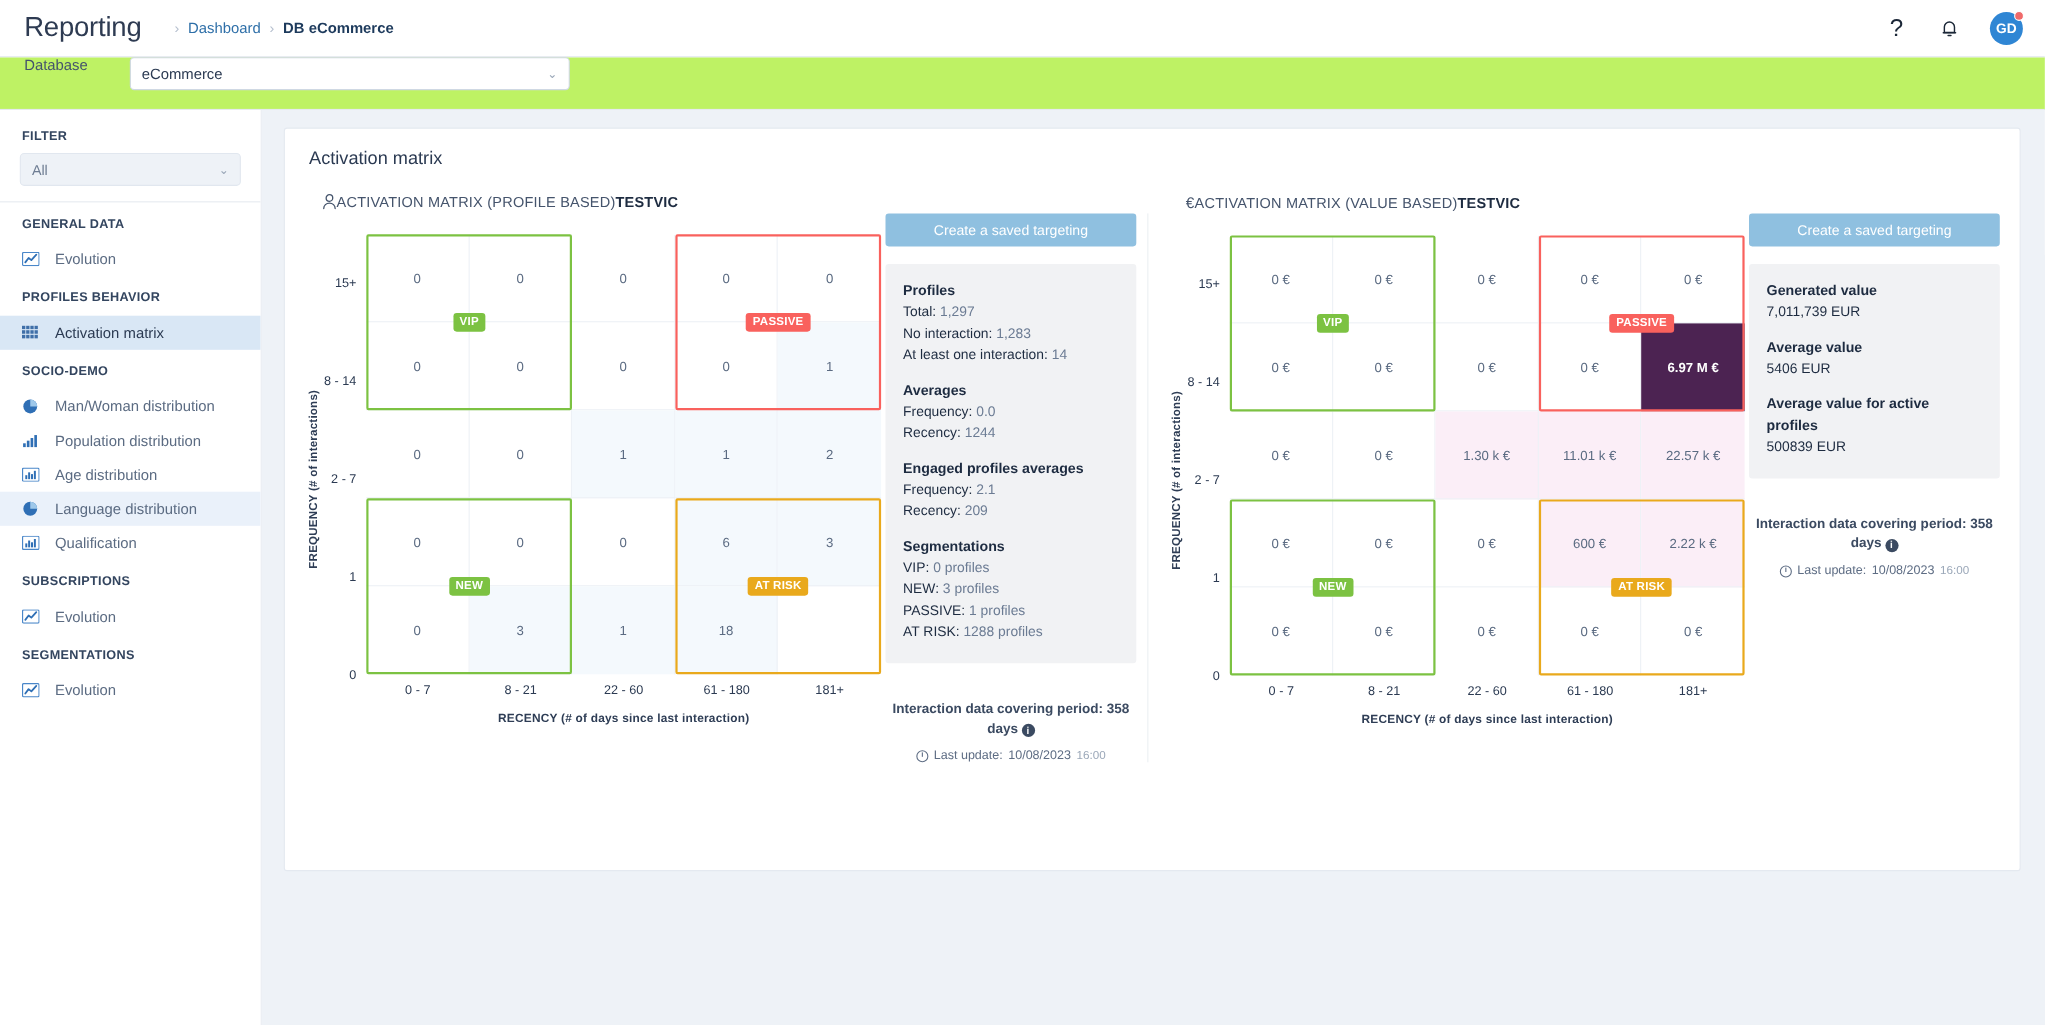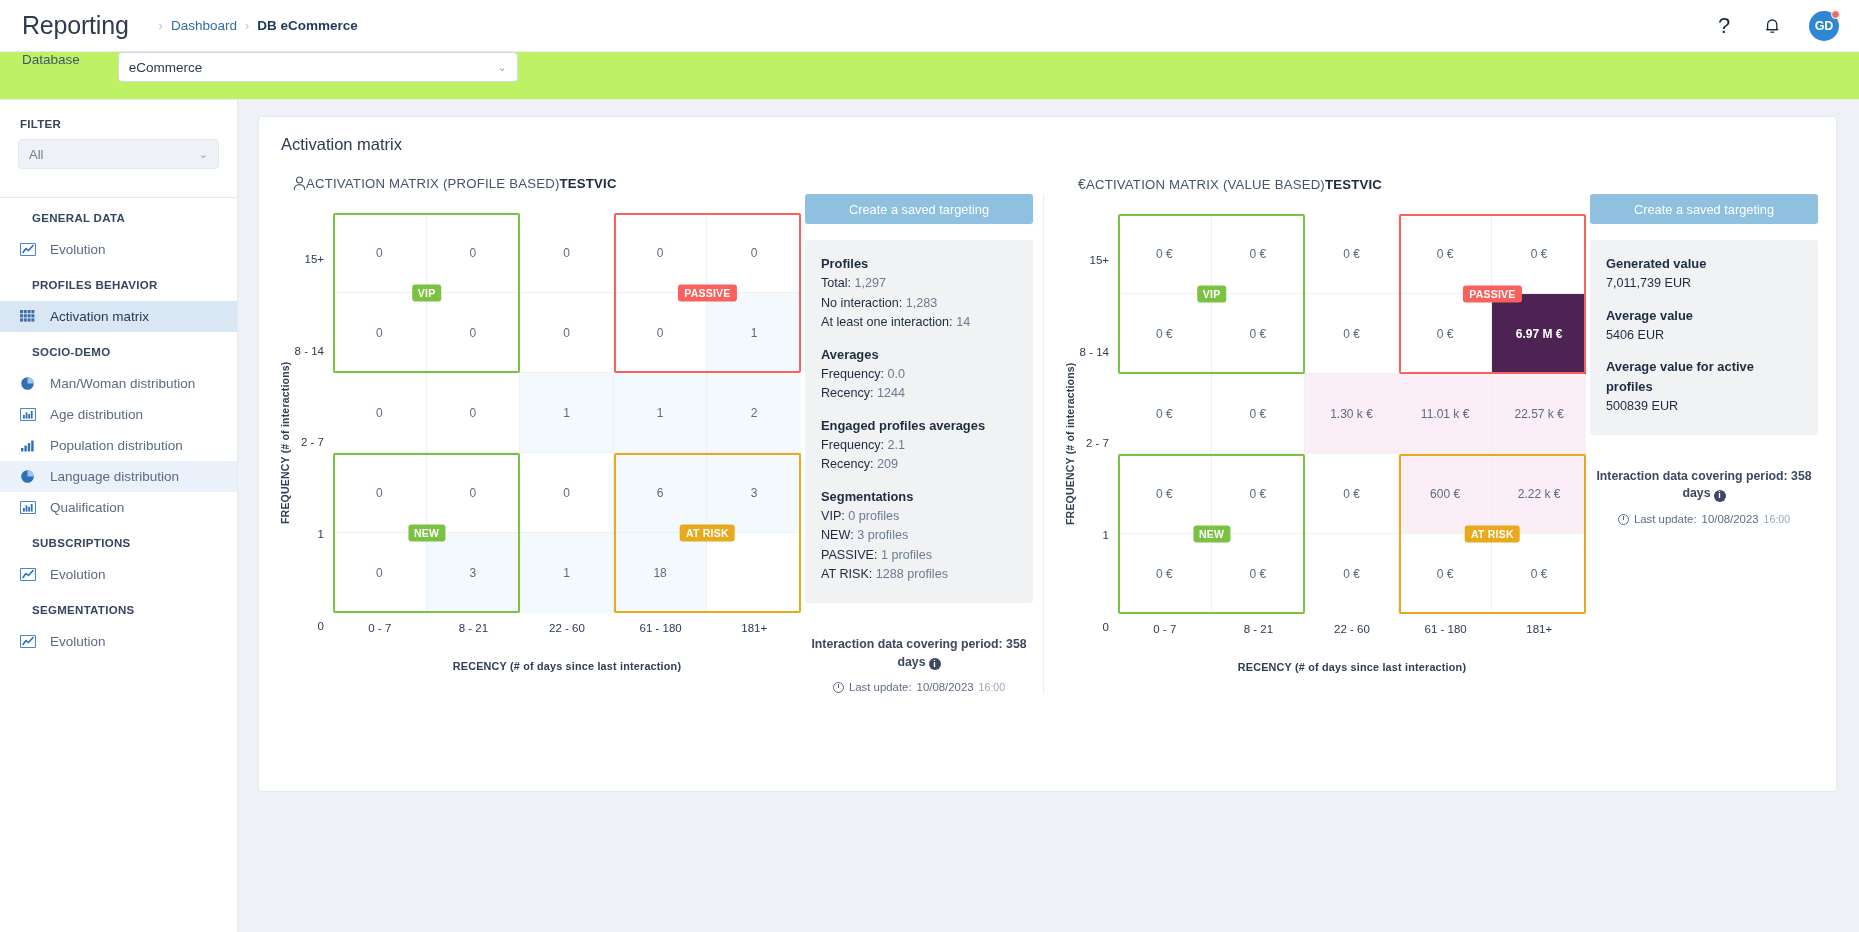--- a/index.html
+++ b/index.html
@@ -66,28 +66,28 @@
   
   .shell { display: flex; height: calc(932px - 52px - 48px); }
 
   
   .sidebar {
     width: 238px; background: #ffffff; border-right: 1px solid #e6eaf0;
     flex-shrink: 0; padding-top: 14px; overflow: hidden;
   }
   .side-section-title {
     font-size: 11.5px; font-weight: 700; color: #33455f;
-    letter-spacing: 0.3px; padding: 0 20px; margin: 14px 12px 10px;
+    letter-spacing: 0.3px; padding: 0 20px; margin: 14px 0 10px;
   }
   .side-filter-title {
     font-size: 11.5px; font-weight: 700; color: #33455f;
     letter-spacing: 0.3px; padding: 0 20px; margin: 4px 0 9px;
   }
   .filter-select {
-    margin: 0 18px 28px; height: 30px; background: #eef2f7;
+    margin: 0 18px 14px; height: 30px; background: #eef2f7;
     border: 1px solid #e1e7ef; border-radius: 4px; display: flex;
     align-items: center; padding: 0 10px; font-size: 13px; color: #6e7d93;
   }
   .filter-select .chev { margin-left: auto; color: #9aa7b8; font-size: 11px; }
   .side-divider { height: 1px; background: #e6eaf0; margin: 2px 0 4px; }
   .side-item {
     display: flex; align-items: center; gap: 13px;
     padding: 8px 20px; font-size: 13.5px; color: #5b6b82; cursor: pointer;
   }
   .side-item.active { background: #d9e7f5; color: #2b3a52; }
@@ -165,21 +165,21 @@
     letter-spacing: 0.2px; white-space: nowrap;
   }
 
   .x-ticks {
     display: grid; grid-template-columns: repeat(5, 1fr);
     margin-top: 9px;
   }
   .x-tick { text-align: center; font-size: 11.5px; color: #2b3a52; }
   .x-axis-title {
     text-align: center; font-size: 10.8px; font-weight: 700;
-    color: #2e3d55; margin-top: 26px; letter-spacing: 0.2px;
+    color: #2e3d55; margin-top: 13px; letter-spacing: 0.2px;
   }
 
   
   .stats-col { width: 228px; flex-shrink: 0; padding-top: 26px; }
   .cta-btn {
     width: 100%; height: 30px; background: #8fc0e0; color: #ffffff;
     border: none; border-radius: 3px; font-size: 12.8px;
     font-family: "Liberation Sans", sans-serif; cursor: pointer;
     display: flex; align-items: center; justify-content: center;
   }
@@ -302,43 +302,43 @@
             <svg width="15" height="15" viewBox="0 0 15 15">
               <circle cx="7.5" cy="7.5" r="6.3" fill="#2f6fb5"></circle>
               <path d="M7.5 7.5 L7.5 1.2 A6.3 6.3 0 0 1 13.8 7.5 Z" fill="#9ec8ea"></path>
             </svg>
           </span>
           <span>Man/Woman distribution</span>
         </div>
         <div class="side-item">
           <span class="side-icon">
             <svg width="16" height="13" viewBox="0 0 16 13">
+              <g fill="#2f6fb5">
+                <rect x="1" y="9" width="2.4" height="3.5"></rect>
+                <rect x="4.4" y="6.6" width="2.4" height="5.9"></rect>
+                <rect x="7.8" y="4.2" width="2.4" height="8.3"></rect>
+                <rect x="11.2" y="1.5" width="2.4" height="11"></rect>
+              </g>
+            </svg>
+          </span>
+          <span>Population distribution</span>
+        </div>
+        <div class="side-item">
+          <span class="side-icon">
+            <svg width="16" height="13" viewBox="0 0 16 13">
               <rect x="0.5" y="0.5" width="15" height="12" rx="1" fill="none" stroke="#4a87c9" stroke-width="1.1"></rect>
               <g fill="#2f6fb5">
                 <rect x="3" y="7" width="1.8" height="3.6"></rect>
                 <rect x="5.6" y="4.4" width="1.8" height="6.2"></rect>
                 <rect x="8.2" y="6" width="1.8" height="4.6"></rect>
                 <rect x="10.8" y="3" width="1.8" height="7.6"></rect>
               </g>
             </svg>
           </span>
           <span>Age distribution</span>
-        </div>
-        <div class="side-item">
-          <span class="side-icon">
-            <svg width="16" height="13" viewBox="0 0 16 13">
-              <g fill="#2f6fb5">
-                <rect x="1" y="9" width="2.4" height="3.5"></rect>
-                <rect x="4.4" y="6.6" width="2.4" height="5.9"></rect>
-                <rect x="7.8" y="4.2" width="2.4" height="8.3"></rect>
-                <rect x="11.2" y="1.5" width="2.4" height="11"></rect>
-              </g>
-            </svg>
-          </span>
-          <span>Population distribution</span>
         </div>
         <div class="side-item hover">
           <span class="side-icon">
             <svg width="15" height="15" viewBox="0 0 15 15">
               <circle cx="7.5" cy="7.5" r="6.3" fill="#2f6fb5"></circle>
               <path d="M7.5 7.5 L7.5 1.2 A6.3 6.3 0 0 1 13.8 7.5 Z" fill="#9ec8ea"></path>
             </svg>
           </span>
           <span>Language distribution</span>
         </div>

